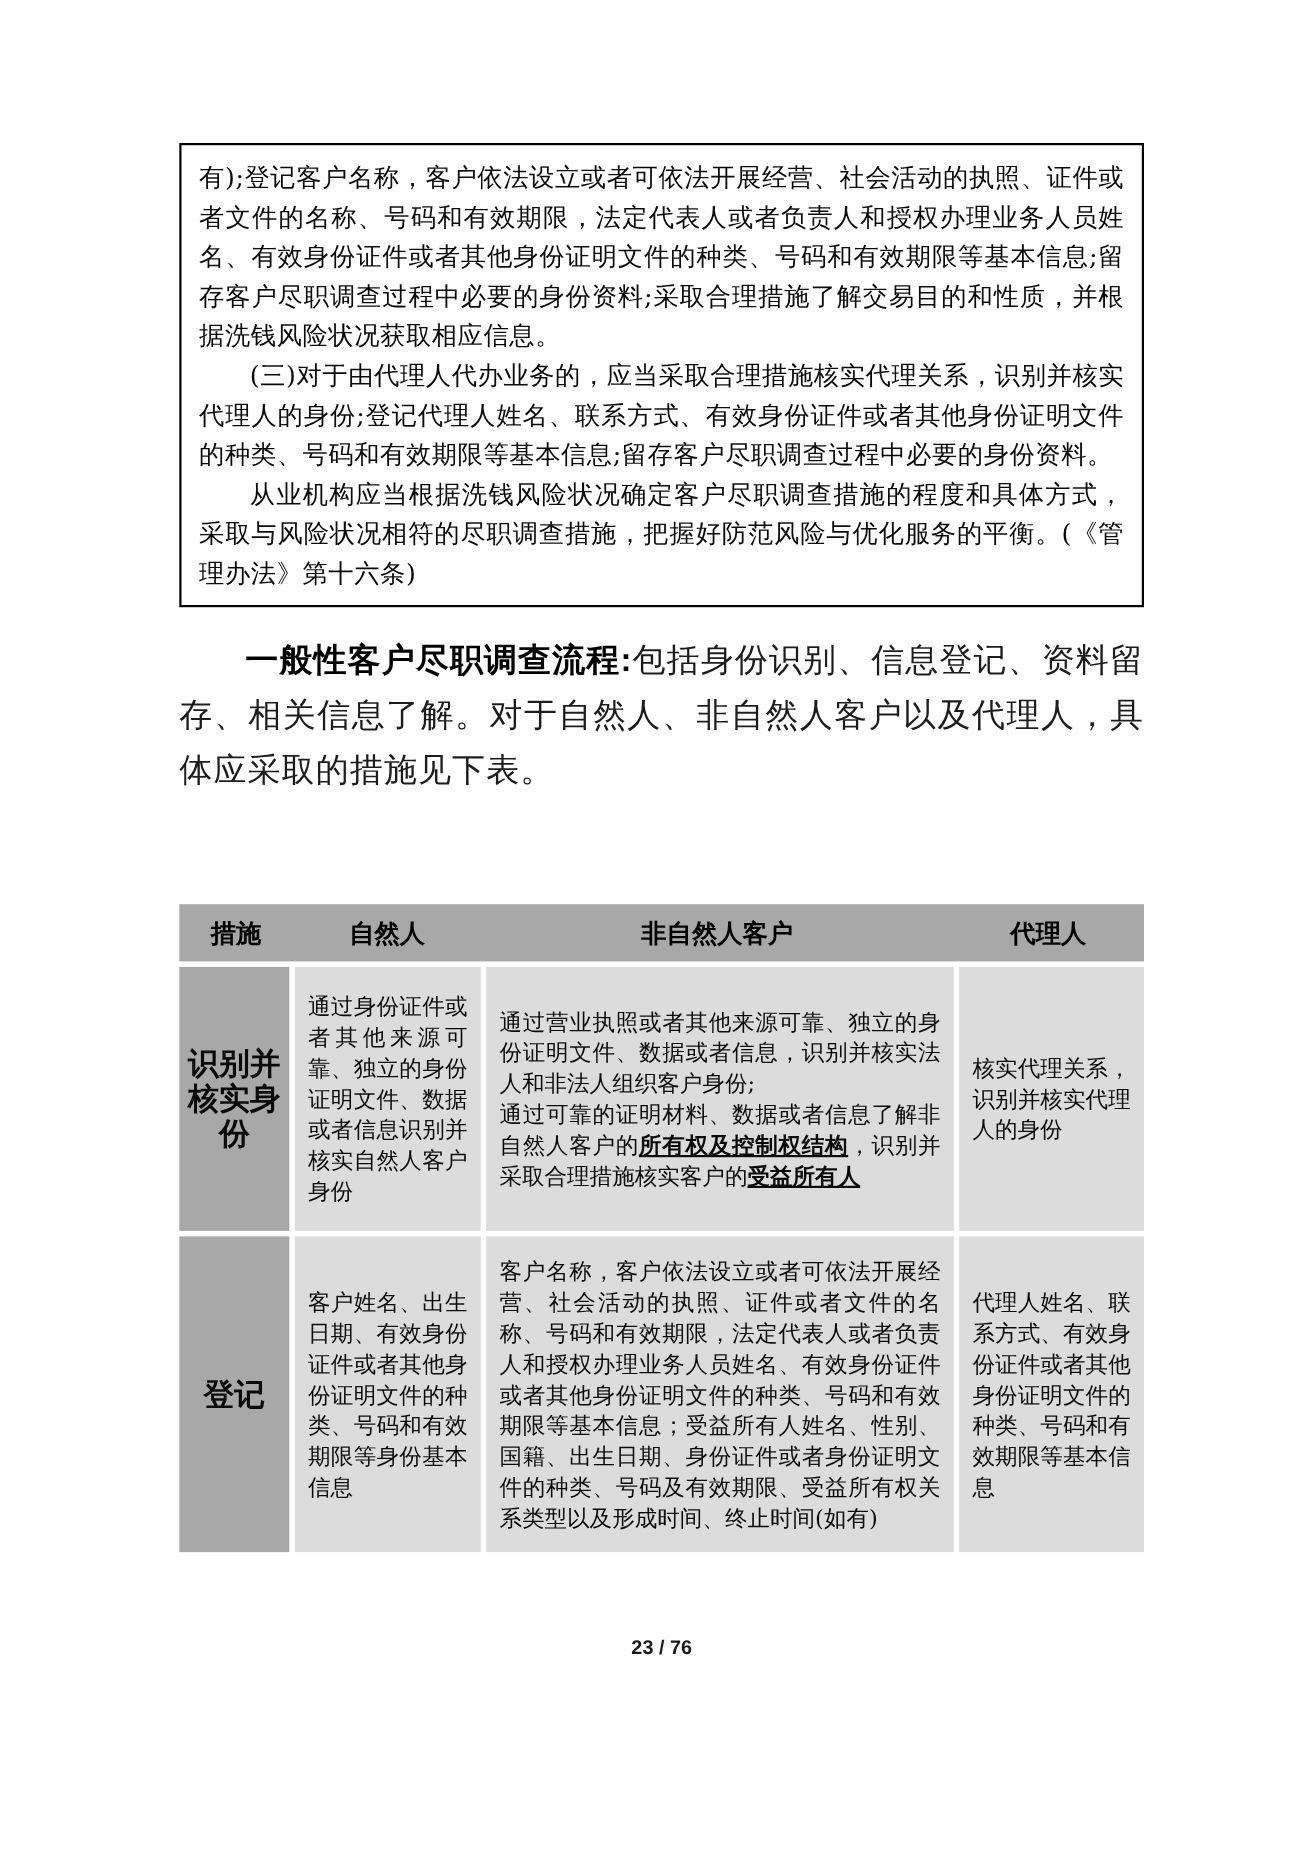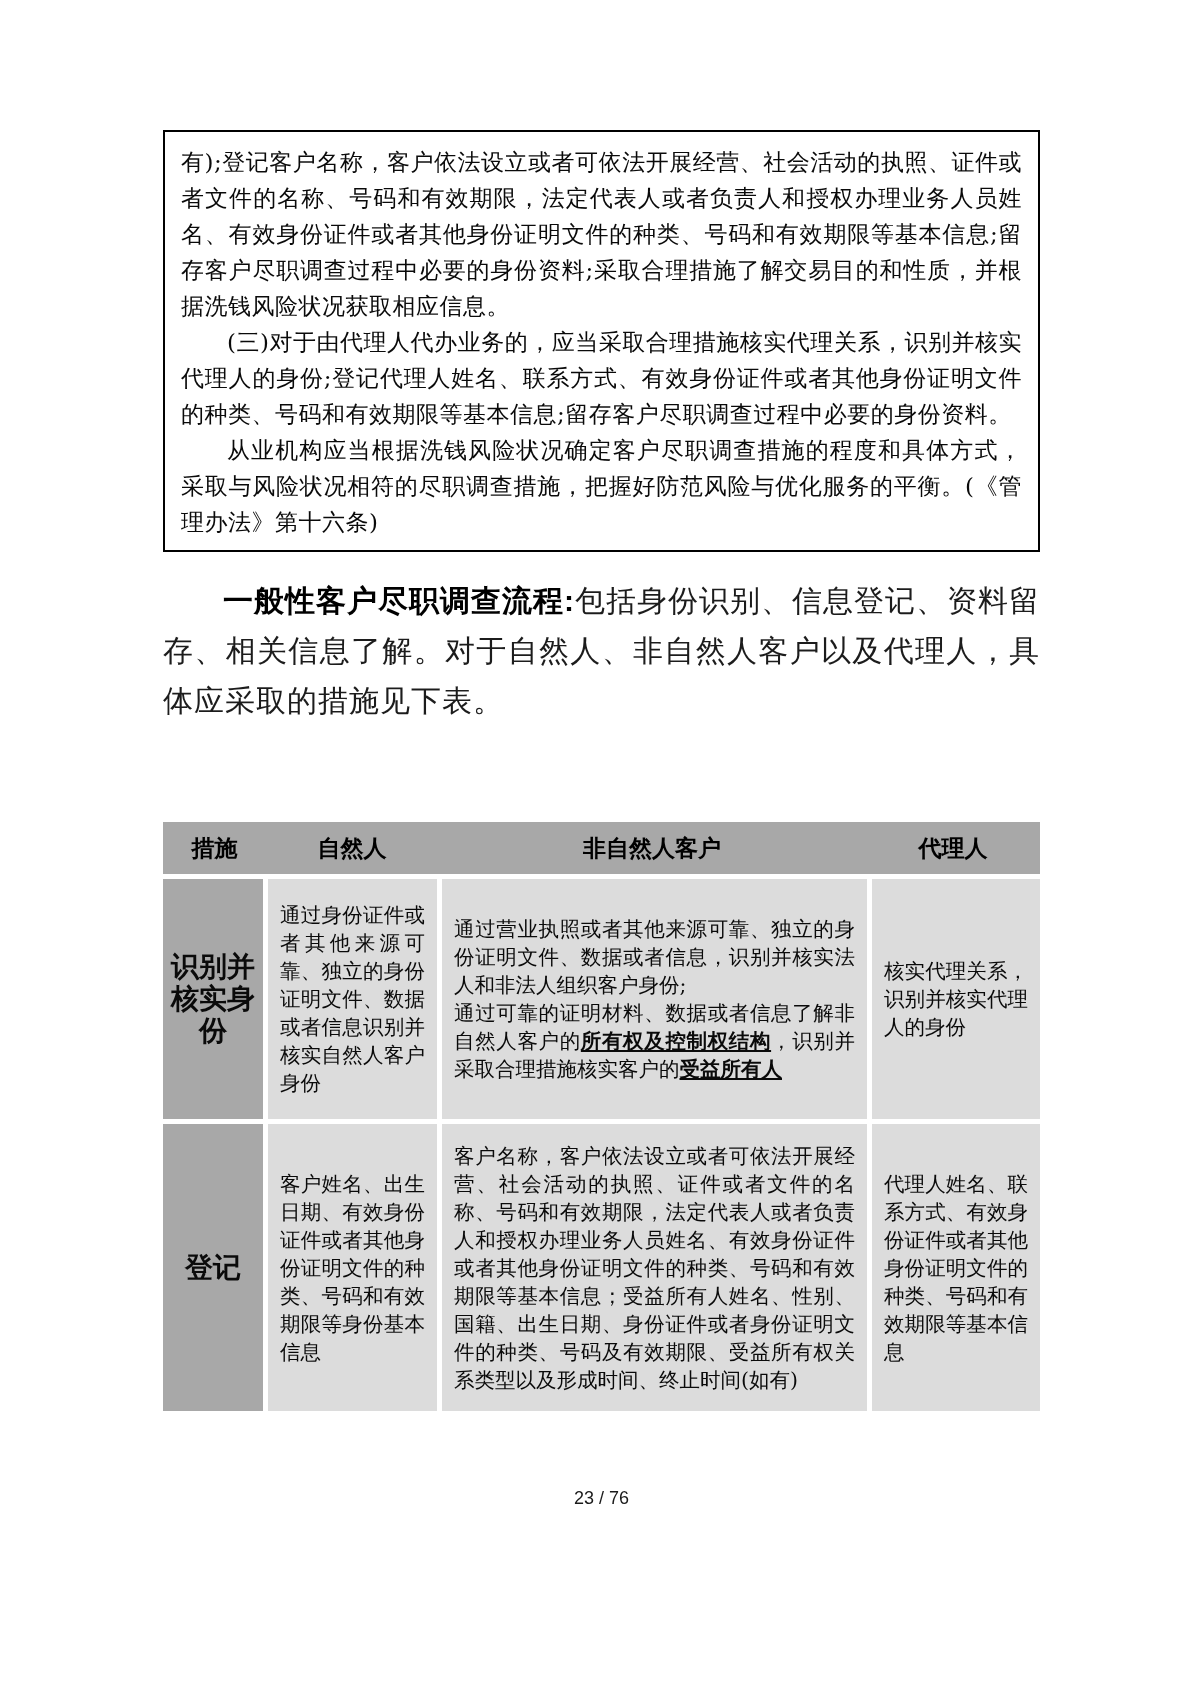--- a/index.html
+++ b/index.html
@@ -84,21 +84,21 @@
     padding: 5px 8px;
   }
 
   .page-number {
     position: absolute;
     left: 163px;
     width: 877px;
     top: 1488px;
     text-align: center;
     font-size: 18px;
-    font-weight: normal;
+    font-weight: bold;
     color: #1a1a1a;
   }
 </style>
 </head>
 <body>
 
 <div class="page">
   <div class="content">
 
     <div class="excerpt-box">

